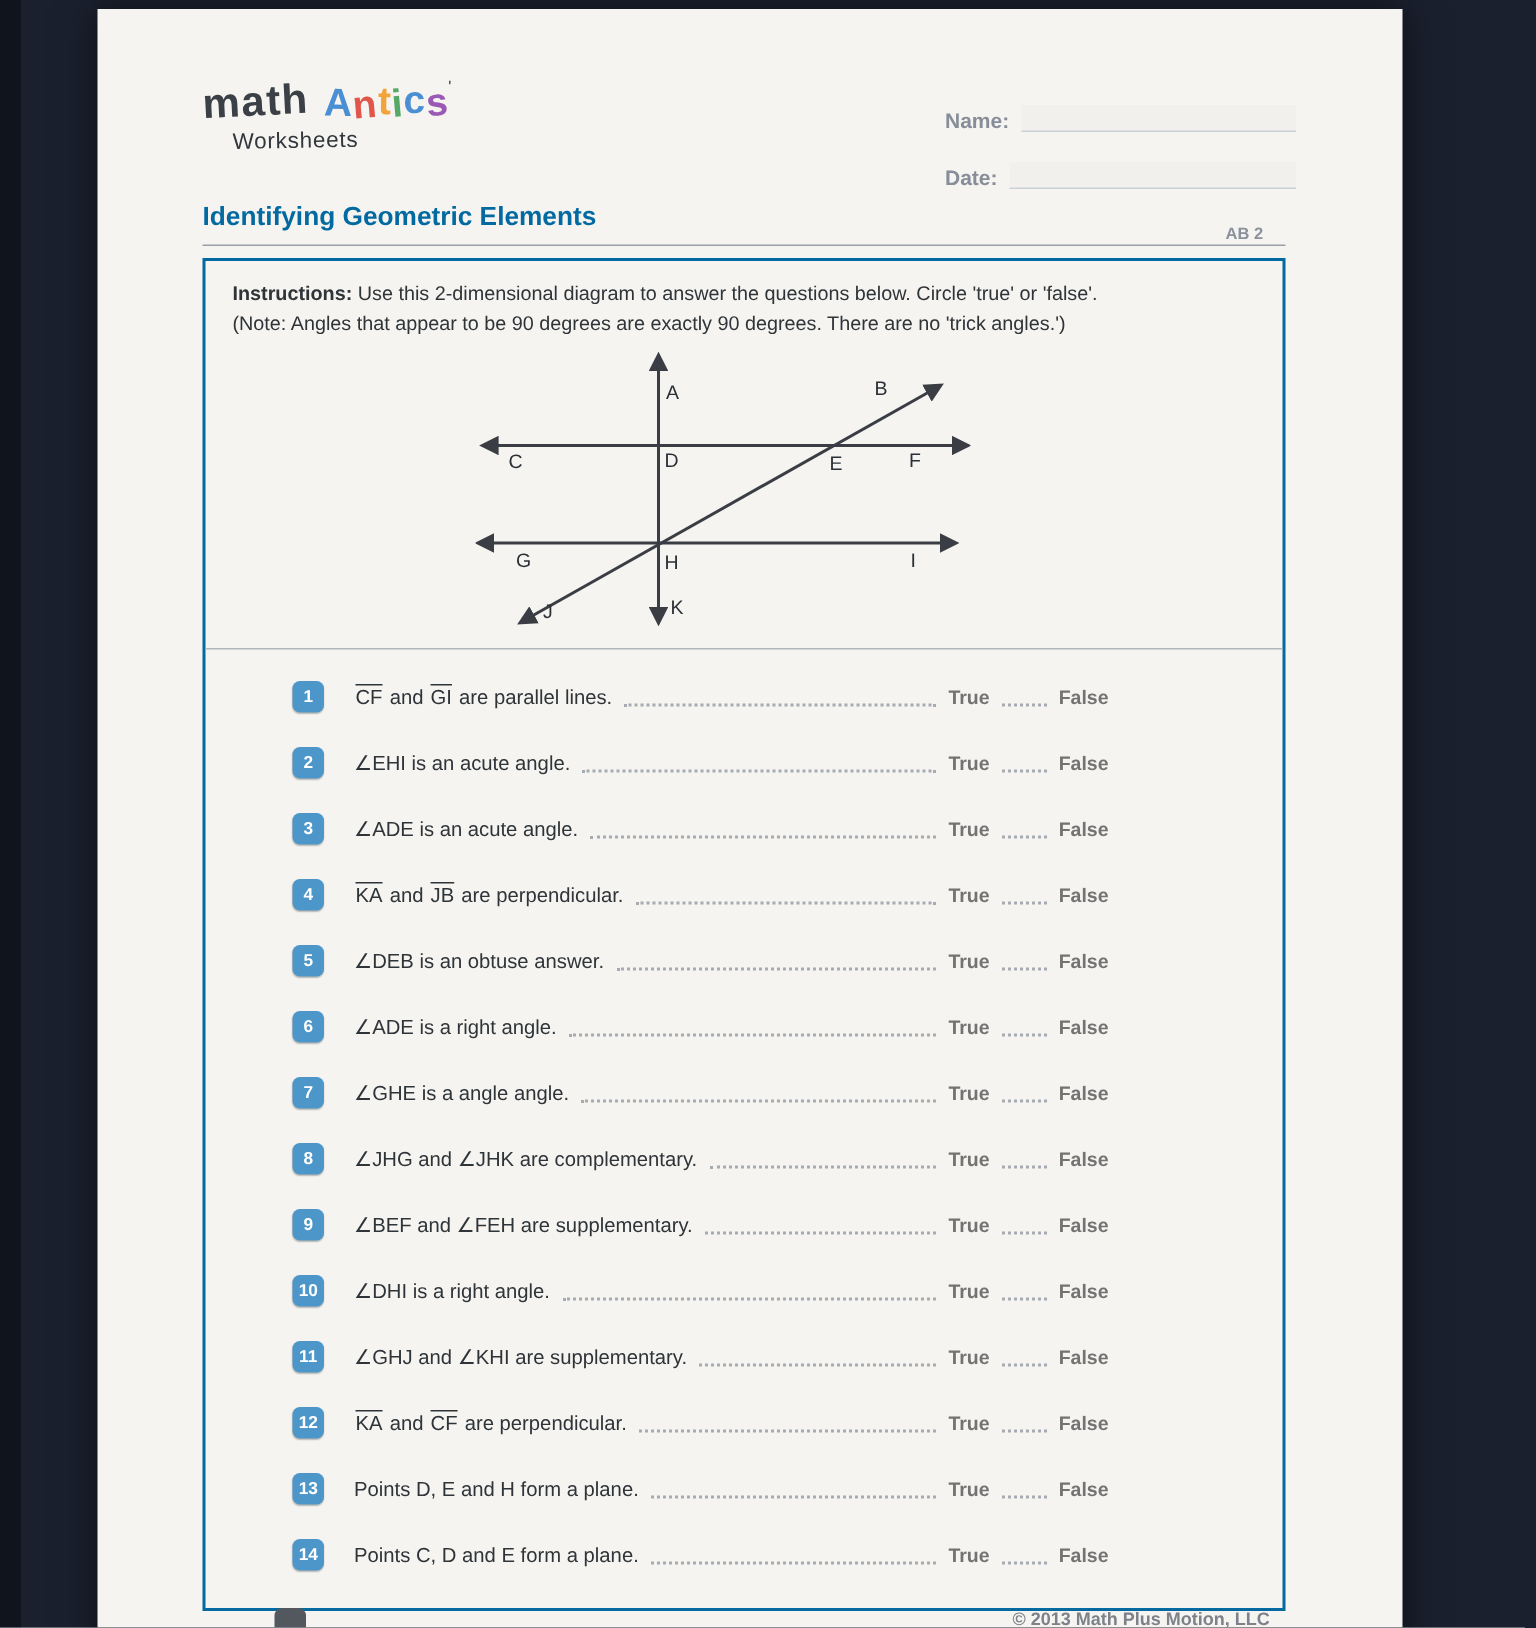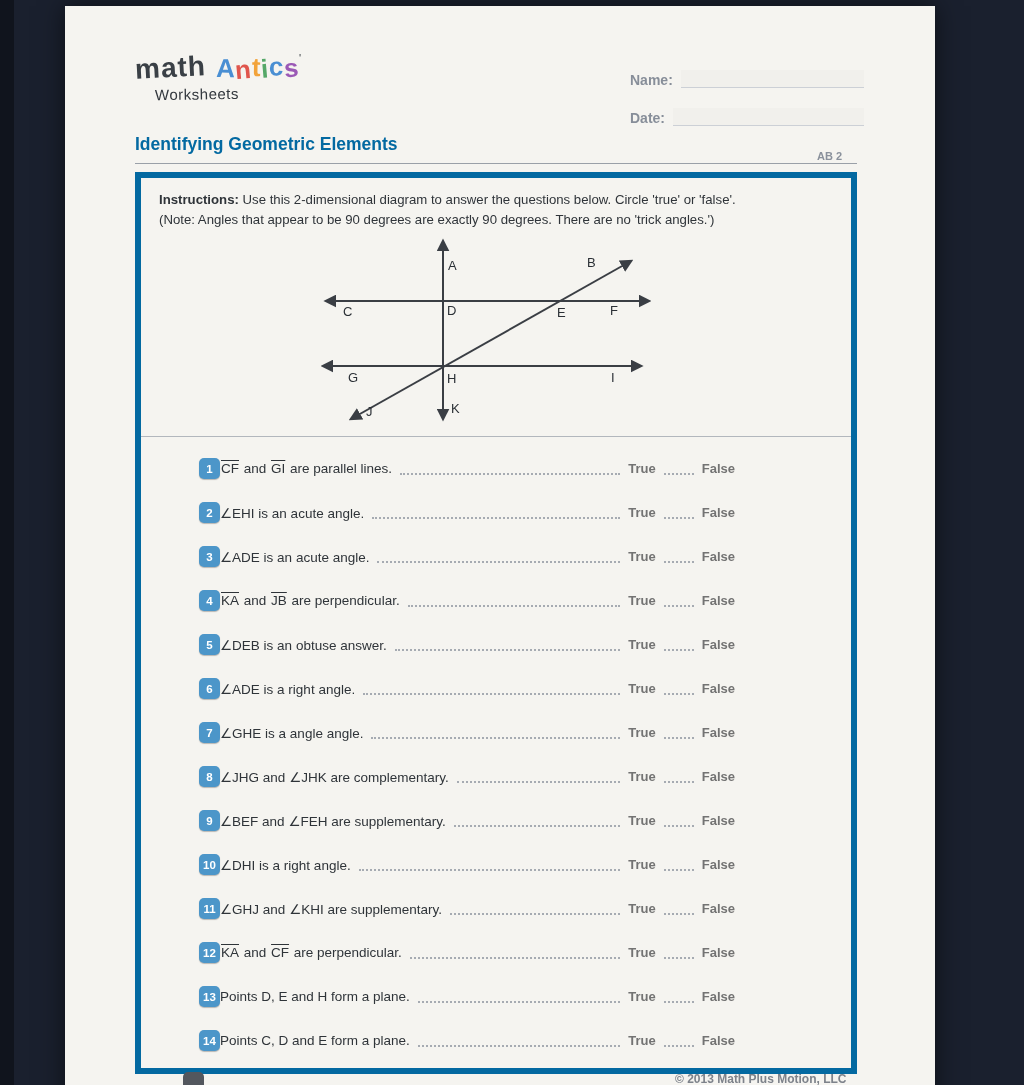--- a/index.html
+++ b/index.html
@@ -28,37 +28,37 @@
   .field{position:absolute;left:565px;width:234px;display:flex;align-items:flex-end;gap:8px;margin-top:16px;}
   .field-name{top:48px;}
   .field-date{top:86px;}
   .field-label{color:#878e99;font-weight:700;font-size:14px;}
   .field-line{flex:1;border-bottom:1.5px solid #ccd0d6;height:17px;background:#f1f0ec;}
   
   .sheet-title{position:absolute;left:70px;top:128px;font-size:17.5px;font-weight:700;color:#0369a1;}
   .sheet-code{position:absolute;left:752px;top:144px;font-size:11px;font-weight:700;color:#8a919c;}
   .title-rule{position:absolute;left:70px;top:157px;width:722px;border-top:1.5px solid #9aa0a8;}
   
-  .main-box{position:absolute;left:70px;top:166px;width:722px;height:902px;border:6px solid #0369a1;box-sizing:border-box;}
+  .main-box{position:absolute;left:70px;top:166px;width:722px;height:902px;border:2px solid #0369a1;box-sizing:border-box;}
   .instructions{padding:12px 18px 0 18px;font-size:13.2px;color:#2f3439;line-height:1.55;}
   .instructions b{font-weight:700;}
   
   .diagram{margin:6px 0 0 180px;width:330px;height:188px;}
   .diagram svg{display:block;}
   .divider{border-top:1px solid #b2b7bd;margin-top:11px;}
   
   .questions{padding-top:10px;}
   .q-row{display:flex;align-items:center;height:44px;padding:0 116px 0 58px;}
   .q-badge{
     width:21px;height:21px;border-radius:5px;background:var(--badge,#4c96c9);
     color:#fff;font-size:11.5px;font-weight:700;
     display:flex;align-items:center;justify-content:center;flex:0 0 auto;
     box-shadow:0 1px 1px rgba(0,0,0,.25);
   }
-  .q-text{font-size:13.5px;color:#2f3439;white-space:nowrap;}
+  .q-text{margin-left:20px;font-size:13.5px;color:#2f3439;white-space:nowrap;}
   .over{text-decoration:overline;padding:0 1px;}
   .leader{flex:1 1 auto;border-bottom:2px dotted #a6abb2;height:0;margin:0 8px;transform:translateY(5px);min-width:20px;}
   .leader-sm{flex:0 0 30px;}
   .tf{font-size:13px;font-weight:700;color:#737373;flex:0 0 auto;}
   
   .footer-copy{position:absolute;left:610px;top:1066px;font-size:12px;font-weight:700;color:#7d828a;filter:blur(.5px);white-space:nowrap;}
   .partial-badge{position:absolute;left:118px;top:1066px;width:21px;height:21px;border-radius:5px;background:#53575e;}
 </style>
 </head>
 <body>

